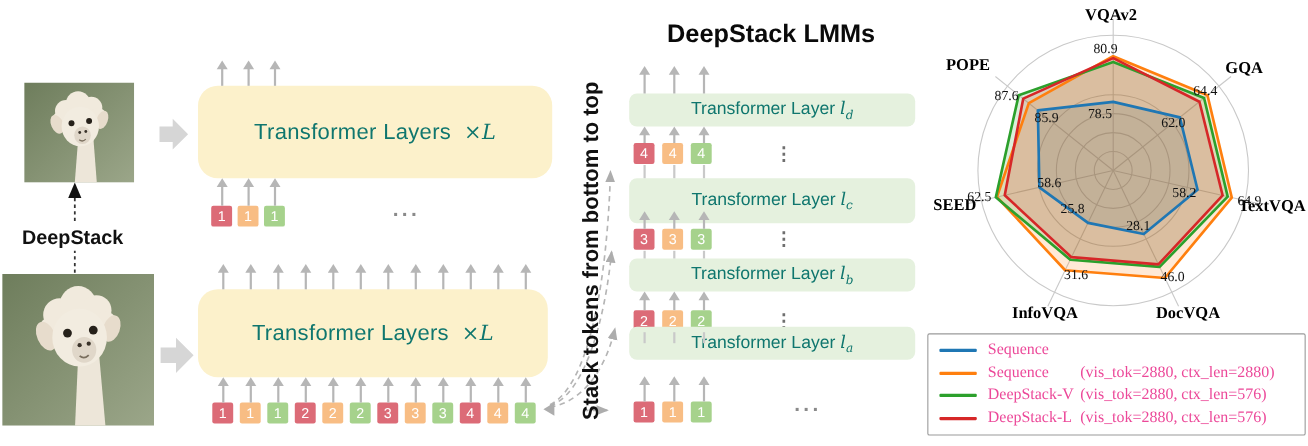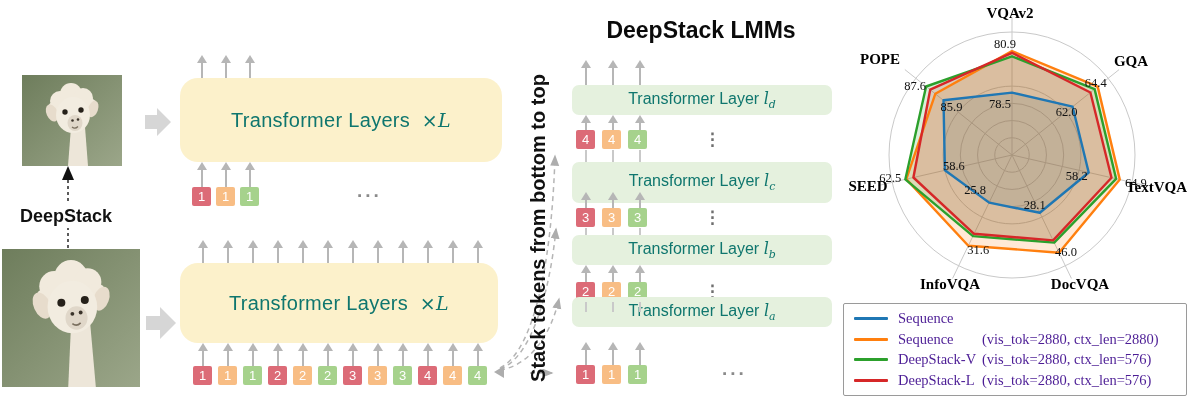--- a/index.html
+++ b/index.html
@@ -22,21 +22,21 @@
   .arr::before{content:'';position:absolute;left:4px;top:6px;bottom:0;width:2px;background:#B6B6B6;}
   .arr::after{content:'';position:absolute;left:0;top:0;width:0;height:0;
        border-left:5px solid transparent;border-right:5px solid transparent;border-bottom:8px solid #B6B6B6;}
   .conn{position:absolute;width:2px;background:#C9C9C9;}
   .hdots{color:#8a8a8a;font-weight:bold;font-size:19px;letter-spacing:3px;white-space:nowrap;}
   .vdots{color:#6f6f6f;font-weight:bold;font-size:17px;line-height:1.0;}
   .downscale{font-size:18px;font-weight:600;color:#111;white-space:nowrap;}
   .stack-note{font-size:20px;font-weight:600;color:#111;white-space:nowrap;
        transform:translate(-50%,-50%) rotate(-90deg);}
   #legend{background:#fff;border:1.5px solid #9a9a9a;border-radius:2px;
-       font-family:"Liberation Serif",serif;font-size:14.5px;color:#4c1d95;
+       font-family:"Liberation Serif",serif;font-size:14.5px;color:#ec4899;
        display:flex;flex-direction:column;justify-content:space-evenly;padding:2px 6px;box-sizing:border-box;}
   .leg-row{display:flex;align-items:center;white-space:nowrap;}
   .leg-line{width:34px;height:3px;border-radius:1px;margin:0 10px 0 4px;flex:0 0 auto;}
   .leg-name{width:84px;flex:0 0 auto;}
   svg text{font-family:"Liberation Serif",serif;}
 </style>
 </head>
 <body>
 
 <div id="canvas">

